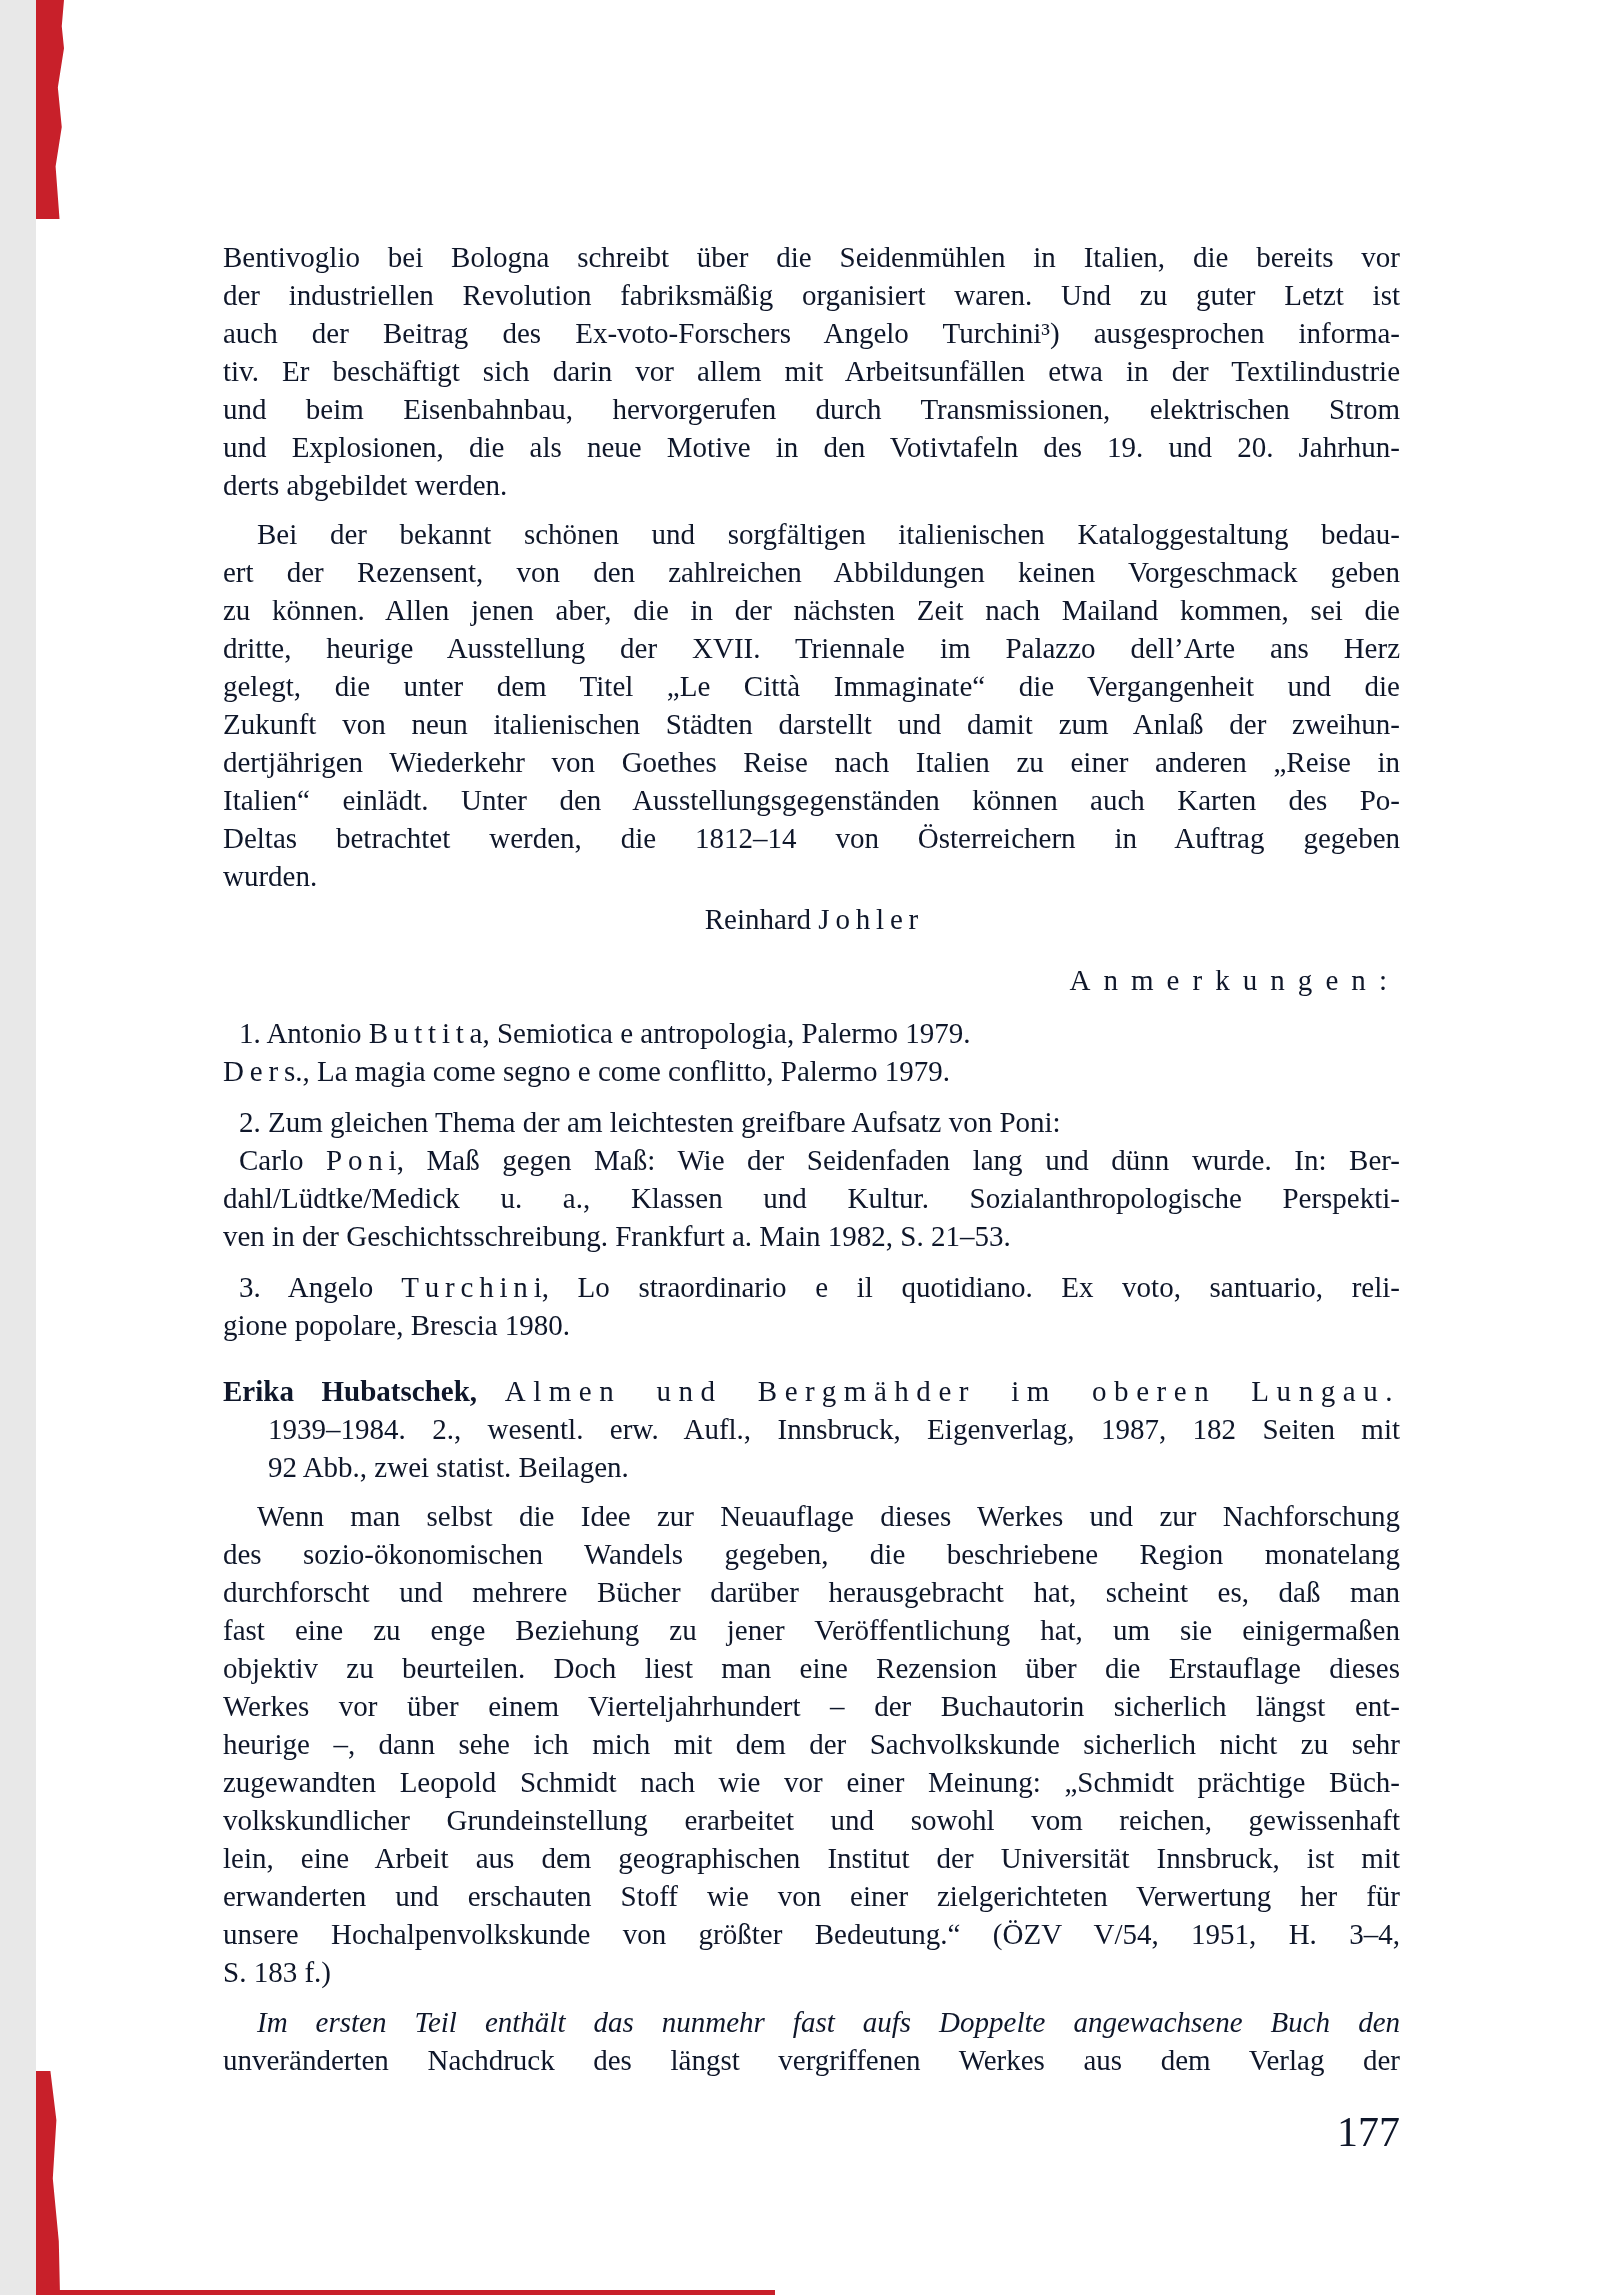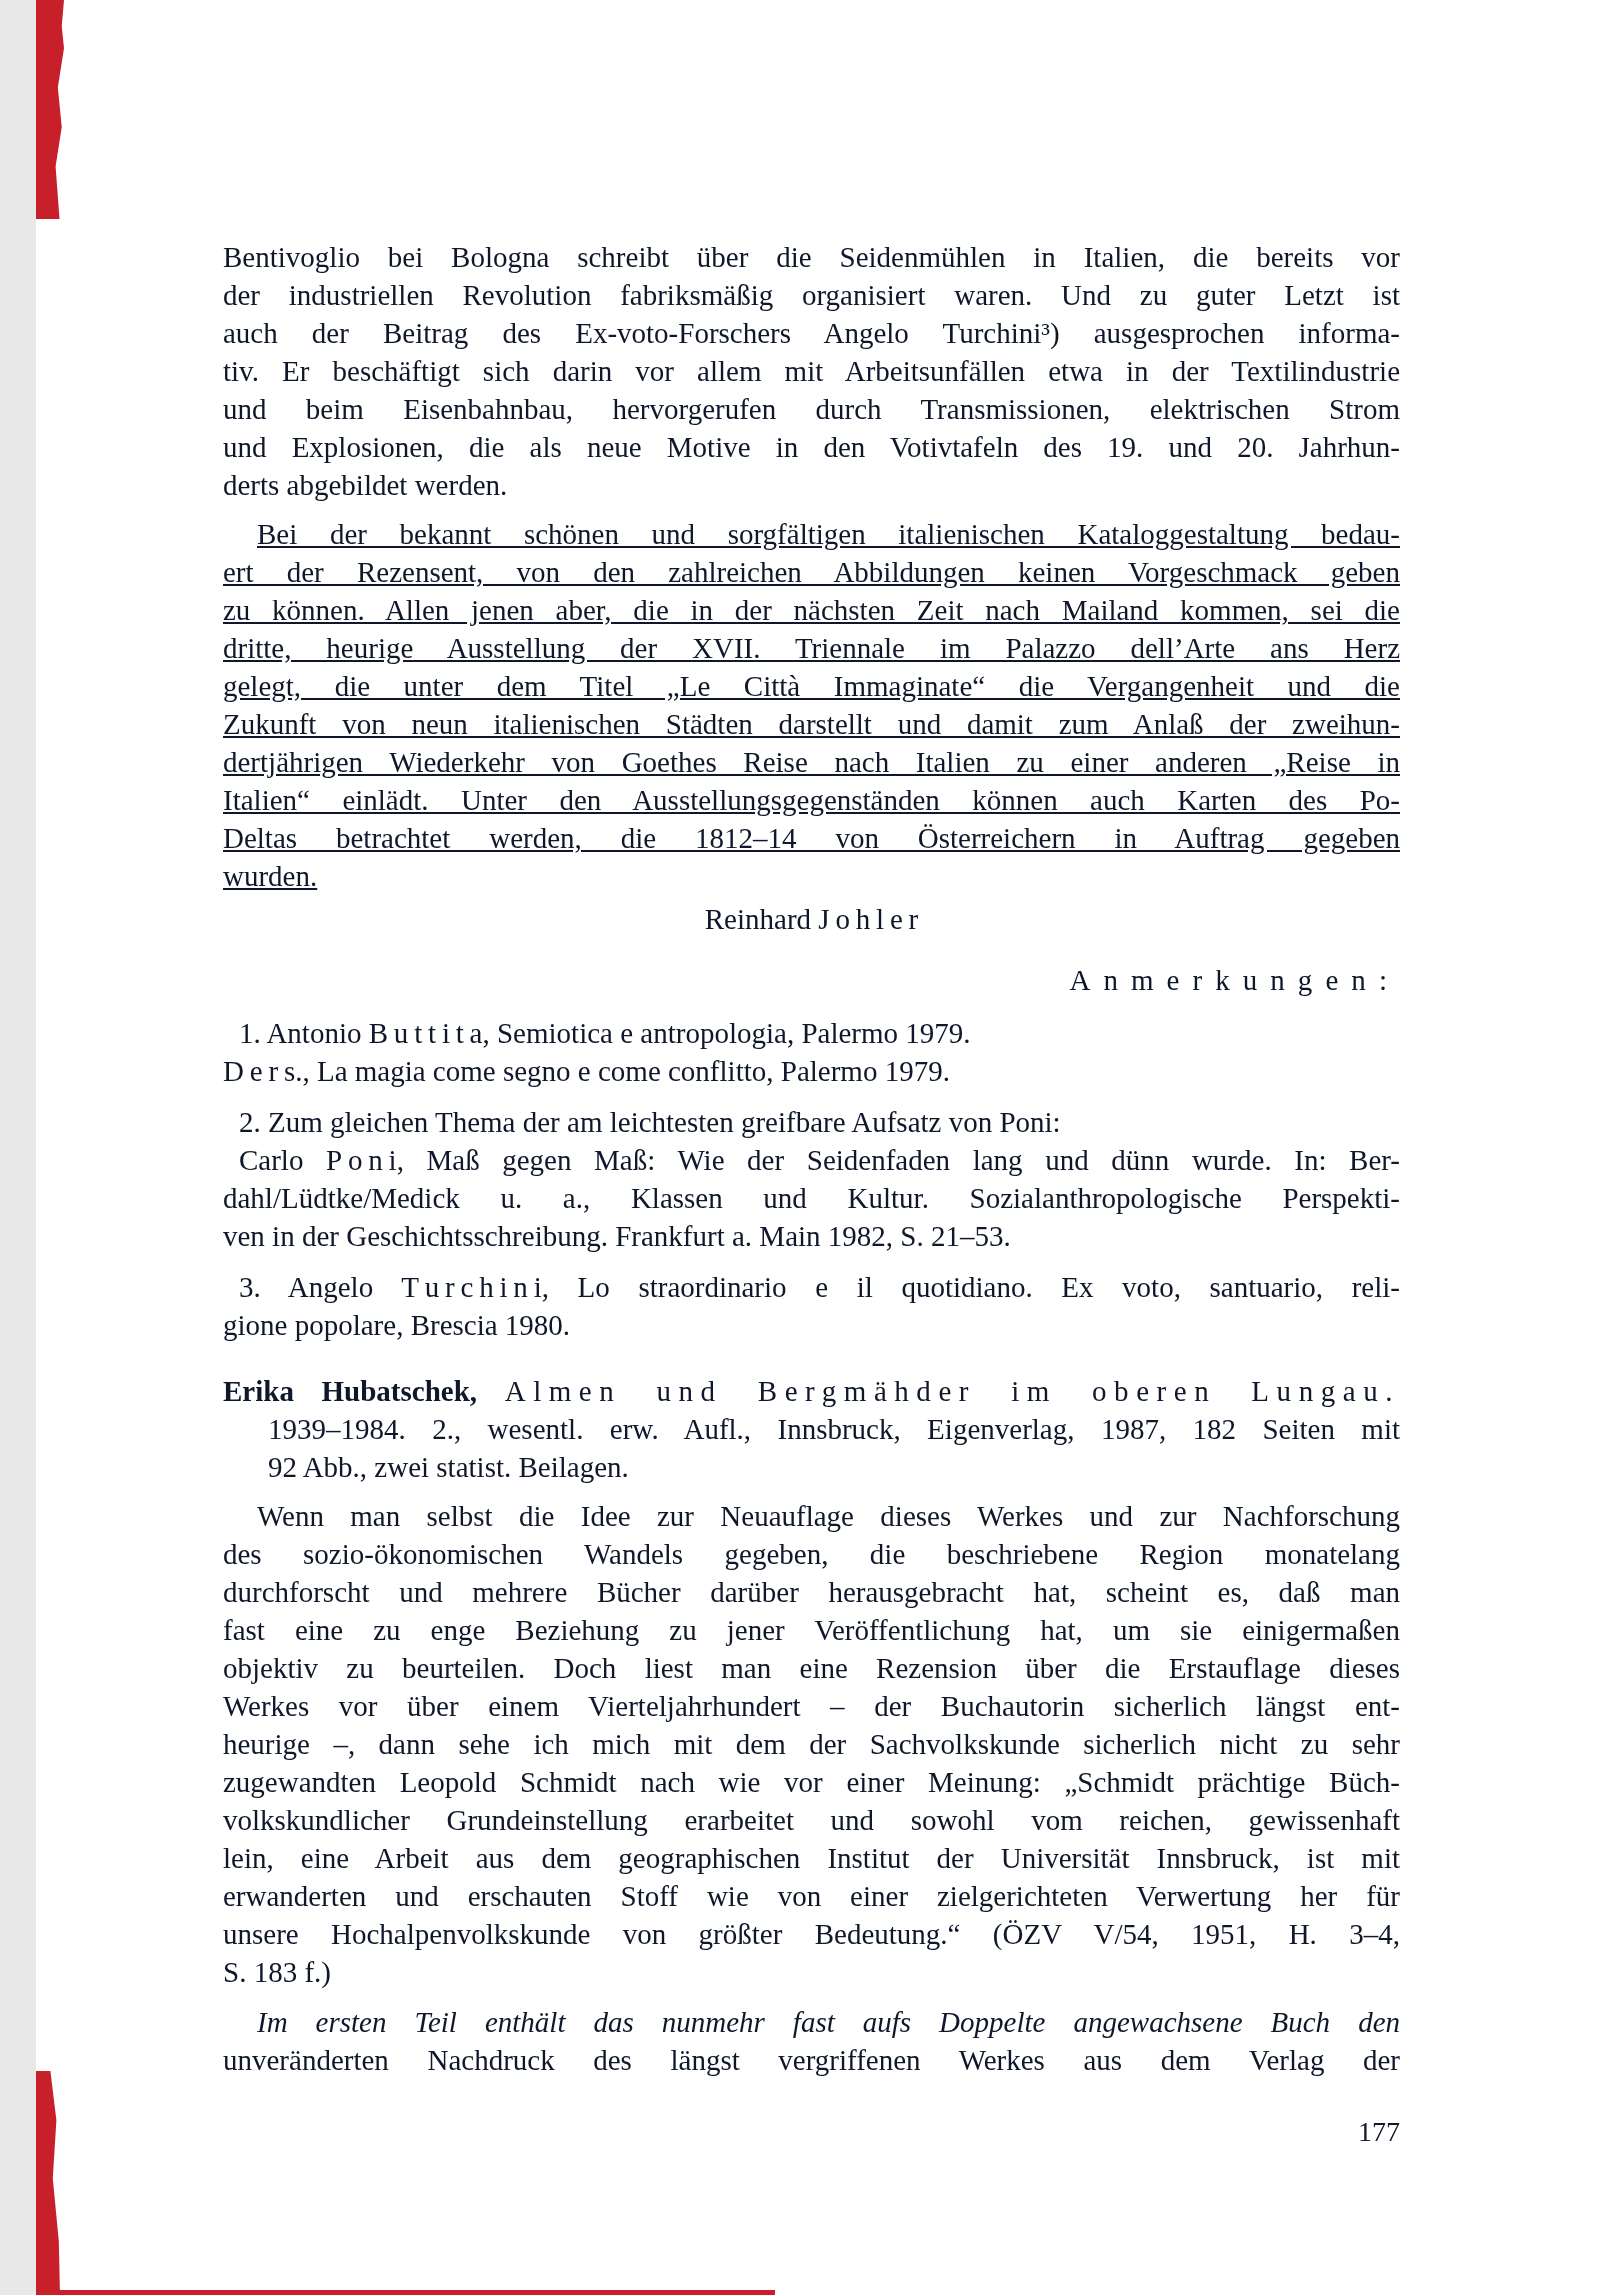--- a/index.html
+++ b/index.html
@@ -12,33 +12,33 @@
     color:#0f172a;
     margin-left:36px;
   }
   .column{
     position:absolute;left:187px;top:238px;width:1177px;
     font-size:29px;line-height:38px;
     -webkit-font-smoothing:antialiased;
   }
   .line{text-align:justify;text-align-last:left;}
   .line.j{text-align-last:justify;}
-  .para-catalog{margin-top:11.4px;text-decoration:underline;}
+  .para-catalog{margin-top:11.4px;}
   .signature{margin-top:4.9px;text-align:center;}
   .notes-heading{margin-top:23px;text-align:right;letter-spacing:0.45em;}
   .note-block{margin-top:14.6px;}
   .note-block + .note-block{margin-top:13px;}
   .review-head{margin-top:28px;}
   .rev-line1{text-align:justify;text-align-last:justify;white-space:nowrap;}
   .bold{font-weight:700;}
   .spaced{letter-spacing:0.26em;}
   .review-para{margin-top:11.4px;}
   .page-number{
     position:absolute;left:187px;top:2114px;width:1177px;
-    text-align:right;font-size:28px;line-height:36px;
+    text-align:right;font-size:42px;line-height:36px;
   }
   
   .scan-red{position:absolute;background:#c8202a;}
   .scan-red.top-left{
     left:0;top:0;width:28px;height:219px;
     clip-path:polygon(0 0,100% 0,92% 12%,100% 22%,78% 40%,92% 58%,70% 76%,84% 100%,0 100%);
   }
   .scan-red.bottom-left{
     left:0;top:2071px;width:24px;height:224px;
     clip-path:polygon(0 0,60% 0,85% 22%,70% 48%,95% 76%,100% 100%,0 100%);

